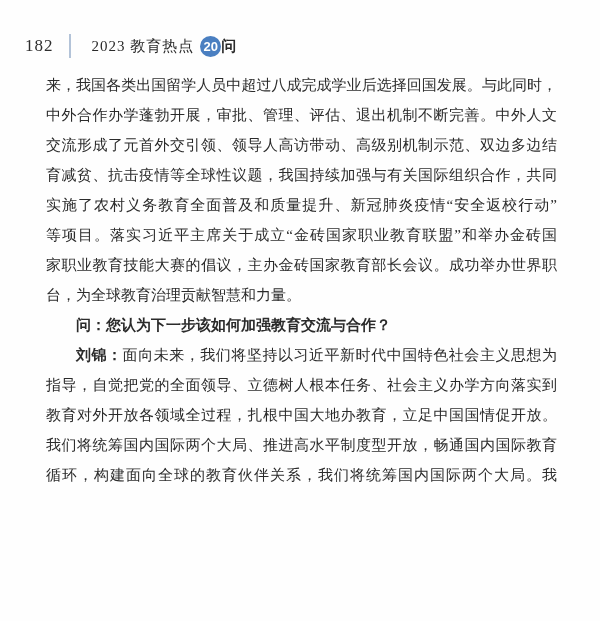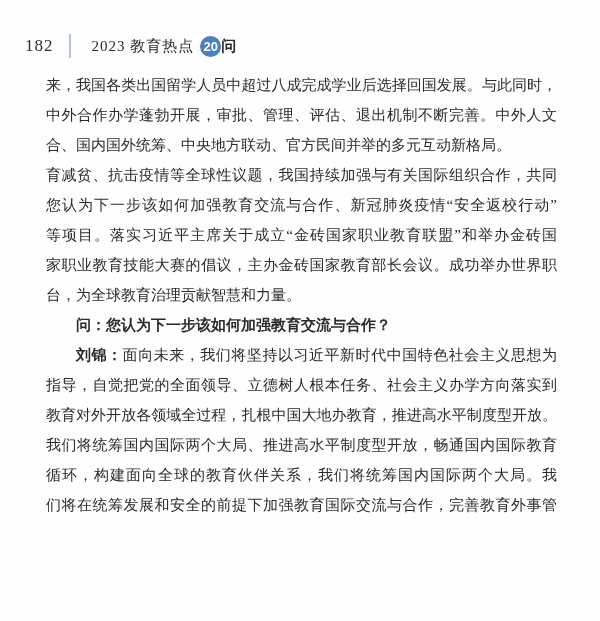--- a/index.html
+++ b/index.html
@@ -92,28 +92,27 @@
     <span class="book-title">2023 教育热点</span>
     <span class="badge">
       <span>20</span>
     </span>
     <span class="title-suffix">问</span>
   </div>
 
   <div class="content">
       <div class="line fill">来，我国各类出国留学人员中超过八成完成学业后选择回国发展。与此同时，</div>
       <div class="line fill">中外合作办学蓬勃开展，审批、管理、评估、退出机制不断完善。中外人文</div>
-      <div class="line">合、国内国外统筹、中央地方联动、官方民间并举的多元互动新格局。</div>
+      <div class="line fill">交流形成了元首外交引领、领导人高访带动、高级别机制示范、双边多边结</div>
       <div class="line fill">育减贫、抗击疫情等全球性议题，我国持续加强与有关国际组织合作，共同</div>
-      <div class="line fill">您认为下一步该如何加强教育交流与合作、新冠肺炎疫情“安全返校行动”</div>
+      <div class="line fill">实施了农村义务教育全面普及和质量提升、新冠肺炎疫情“安全返校行动”</div>
       <div class="line fill">等项目。落实习近平主席关于成立“金砖国家职业教育联盟”和举办金砖国</div>
       <div class="line fill">家职业教育技能大赛的倡议，主办金砖国家教育部长会议。成功举办世界职</div>
       <div class="line">台，为全球教育治理贡献智慧和力量。</div>
       <div class="line indent bold">问：您认为下一步该如何加强教育交流与合作？</div>
       <div class="line indent fill"><b>刘锦：</b>面向未来，我们将坚持以习近平新时代中国特色社会主义思想为</div>
       <div class="line fill">指导，自觉把党的全面领导、立德树人根本任务、社会主义办学方向落实到</div>
-      <div class="line fill">教育对外开放各领域全过程，扎根中国大地办教育，推进高水平制度型开放。</div>
+      <div class="line fill">教育对外开放各领域全过程，扎根中国大地办教育，立足中国国情促开放。</div>
       <div class="line fill">我们将统筹国内国际两个大局、推进高水平制度型开放，畅通国内国际教育</div>
       <div class="line fill">循环，构建面向全球的教育伙伴关系，我们将统筹国内国际两个大局。我</div>
-      <div class="line fill">们将在统筹发展和安全的前提下加强教育国际交流与合作，完善教育外事管</div>
     </div>
 
 </div>
 
 </body></html>

